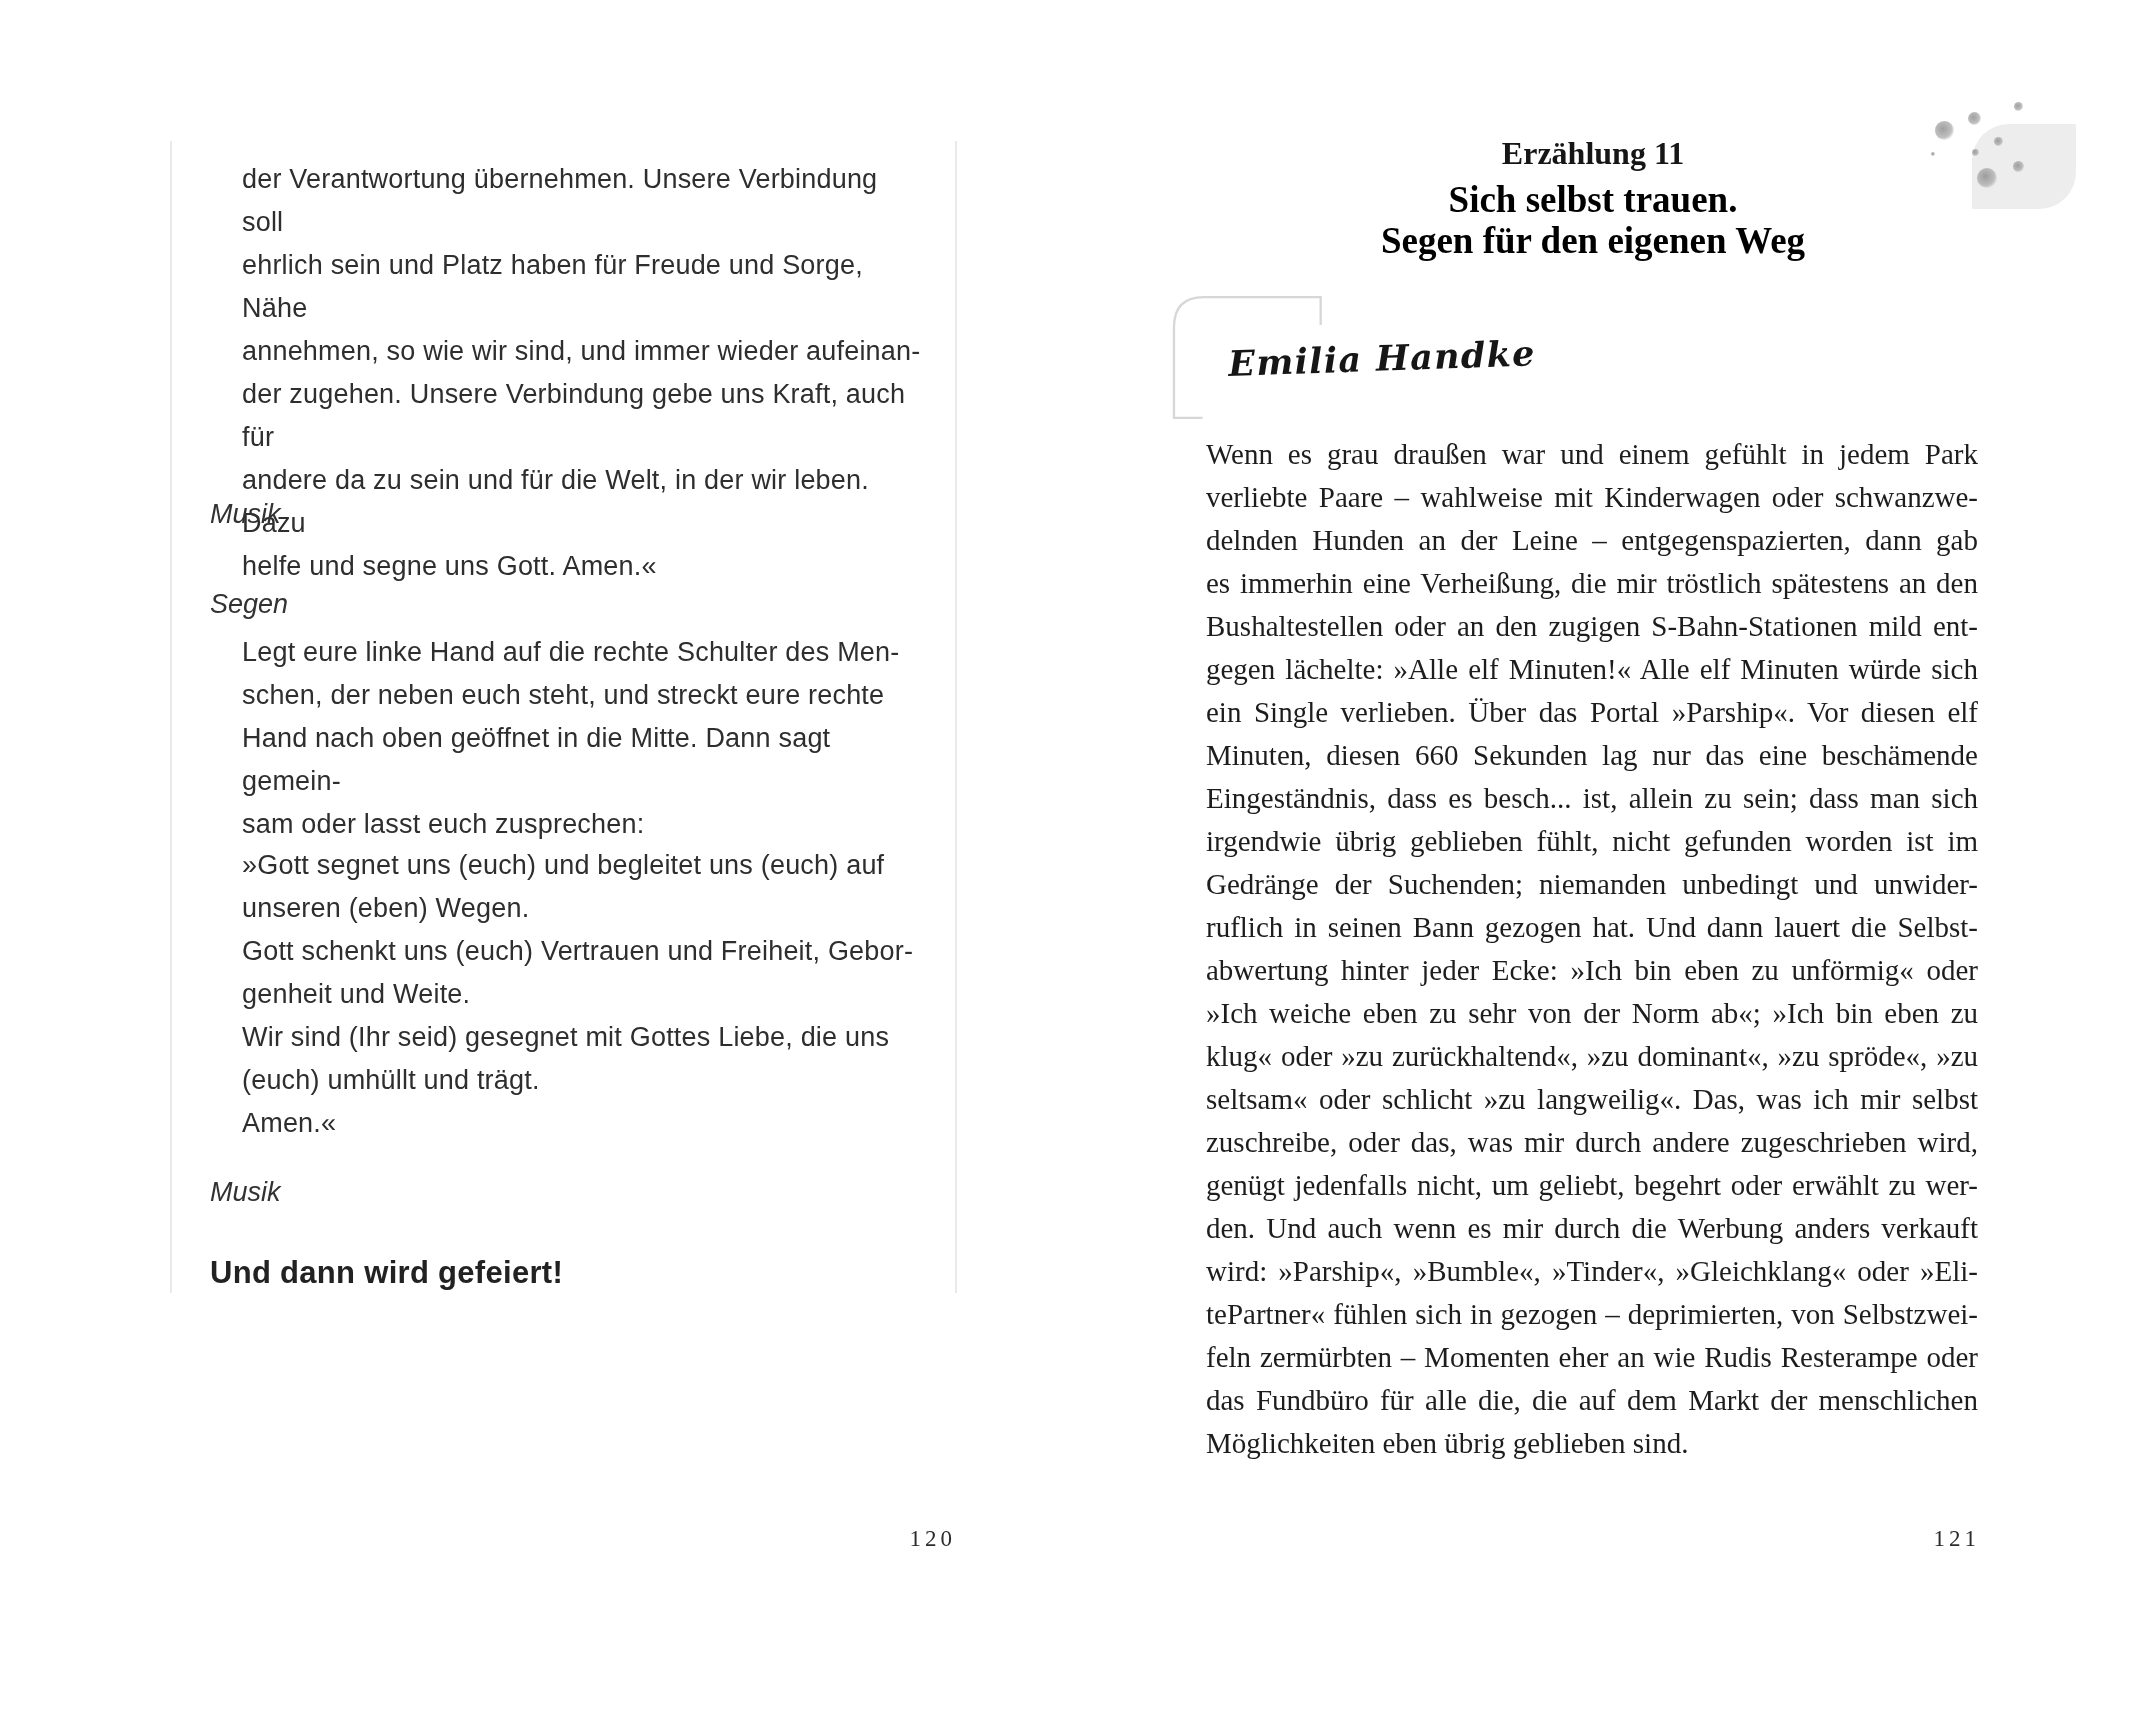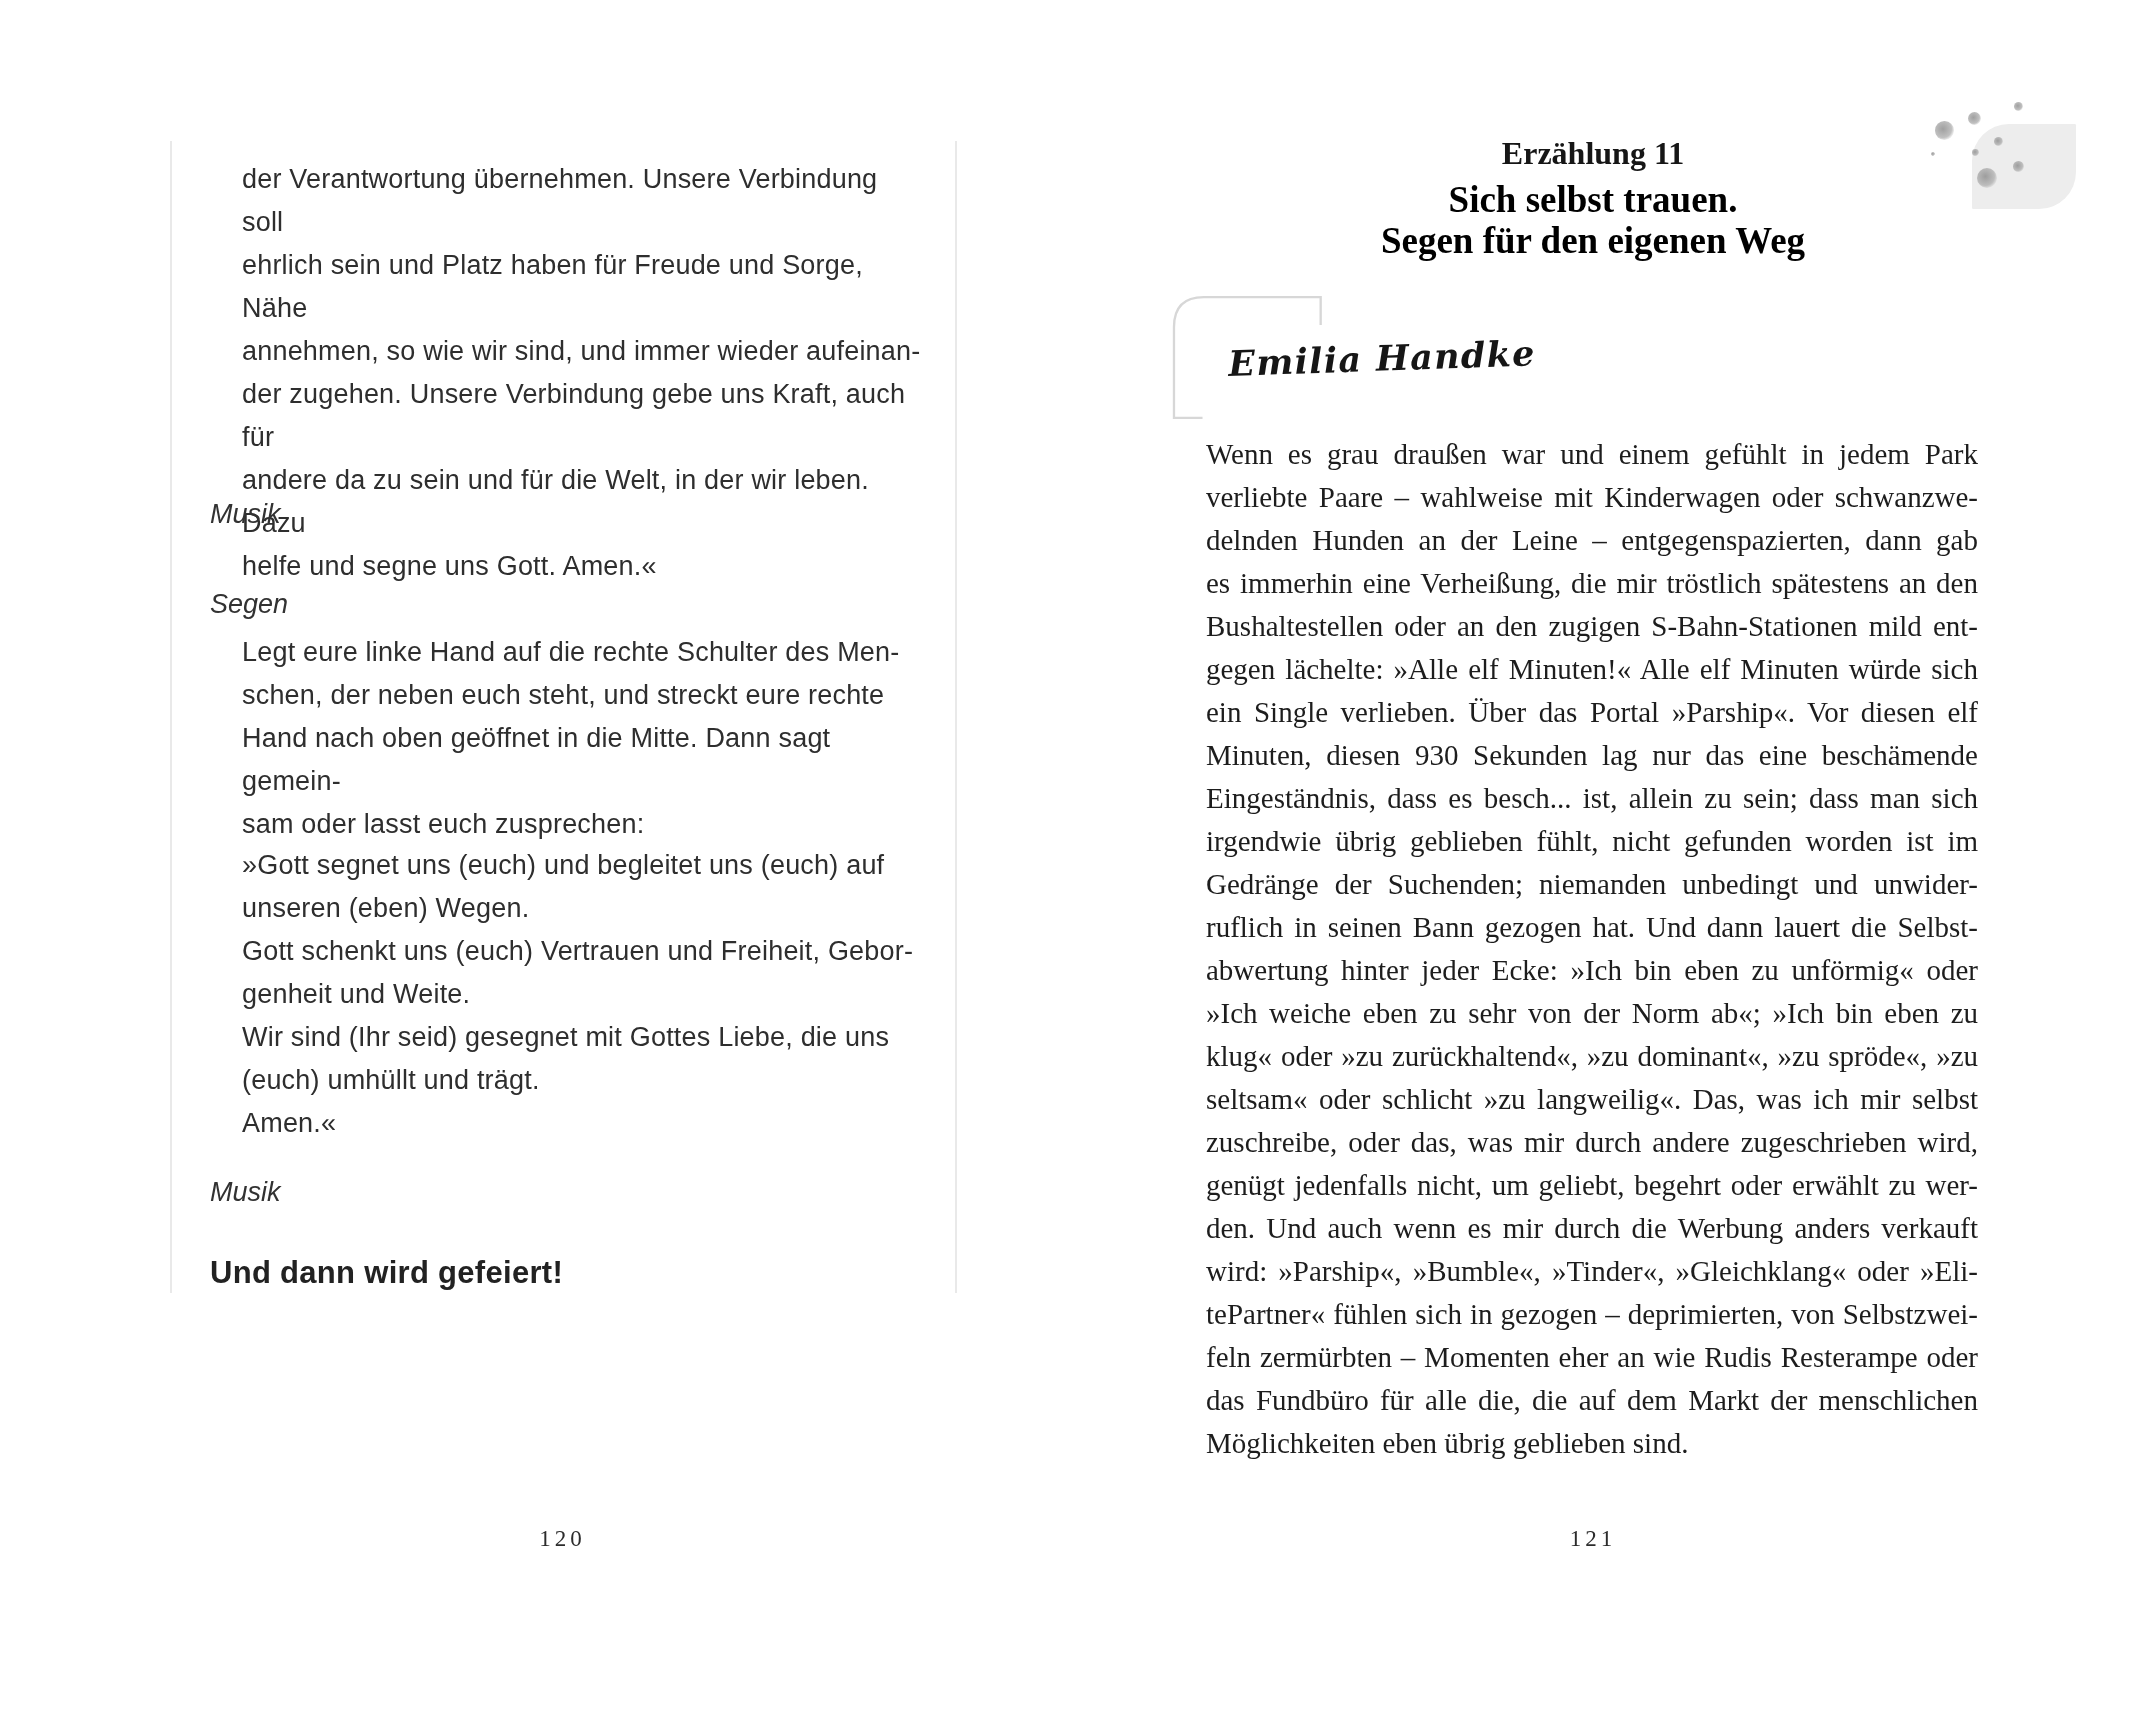--- a/index.html
+++ b/index.html
@@ -46,21 +46,21 @@
 
   .lp-closing {
     position: absolute; left: 210px; top: 1254px;
     font-family: "Liberation Sans", sans-serif;
     font-weight: 700; font-size: 31px; line-height: 37px;
     color: #222222; letter-spacing: 0.3px;
   }
 
   .pagenum {
     position: absolute;
-    text-align: center;
+    text-align: right;
     font-family: "Liberation Serif", serif;
     font-size: 23px; letter-spacing: 4px;
     color: #2c2c2c;
   }
   #lp-pagenum { left: 169px; width: 787px; top: 1526px; }
   #rp-pagenum { left: 1206px; width: 774px; top: 1526px; }
 
   
   .rp-chapter {
     position: absolute; left: 1206px; top: 133px; width: 774px;
@@ -183,21 +183,21 @@
 <div class="rp-author">Emilia Handke</div>
 
 <div class="rp-body">
     <div>Wenn es grau draußen war und einem gefühlt in jedem Park</div>
     <div>verliebte Paare – wahlweise mit Kinderwagen oder schwanzwe-</div>
     <div>delnden Hunden an der Leine – entgegenspazierten, dann gab</div>
     <div>es immerhin eine Verheißung, die mir tröstlich spätestens an den</div>
     <div>Bushaltestellen oder an den zugigen S-Bahn-Stationen mild ent-</div>
     <div>gegen lächelte: »Alle elf Minuten!« Alle elf Minuten würde sich</div>
     <div>ein Single verlieben. Über das Portal »Parship«. Vor diesen elf</div>
-    <div>Minuten, diesen 930 Sekunden lag nur das eine beschämende</div>
+    <div>Minuten, diesen 660 Sekunden lag nur das eine beschämende</div>
     <div>Eingeständnis, dass es besch... ist, allein zu sein; dass man sich</div>
     <div>irgendwie übrig geblieben fühlt, nicht gefunden worden ist im</div>
     <div>Gedränge der Suchenden; niemanden unbedingt und unwider-</div>
     <div>ruflich in seinen Bann gezogen hat. Und dann lauert die Selbst-</div>
     <div>abwertung hinter jeder Ecke: »Ich bin eben zu unförmig« oder</div>
     <div>»Ich weiche eben zu sehr von der Norm ab«; »Ich bin eben zu</div>
     <div>klug« oder »zu zurückhaltend«, »zu dominant«, »zu spröde«, »zu</div>
     <div>seltsam« oder schlicht »zu langweilig«. Das, was ich mir selbst</div>
     <div>zuschreibe, oder das, was mir durch andere zugeschrieben wird,</div>
     <div>genügt jedenfalls nicht, um geliebt, begehrt oder erwählt zu wer-</div>

